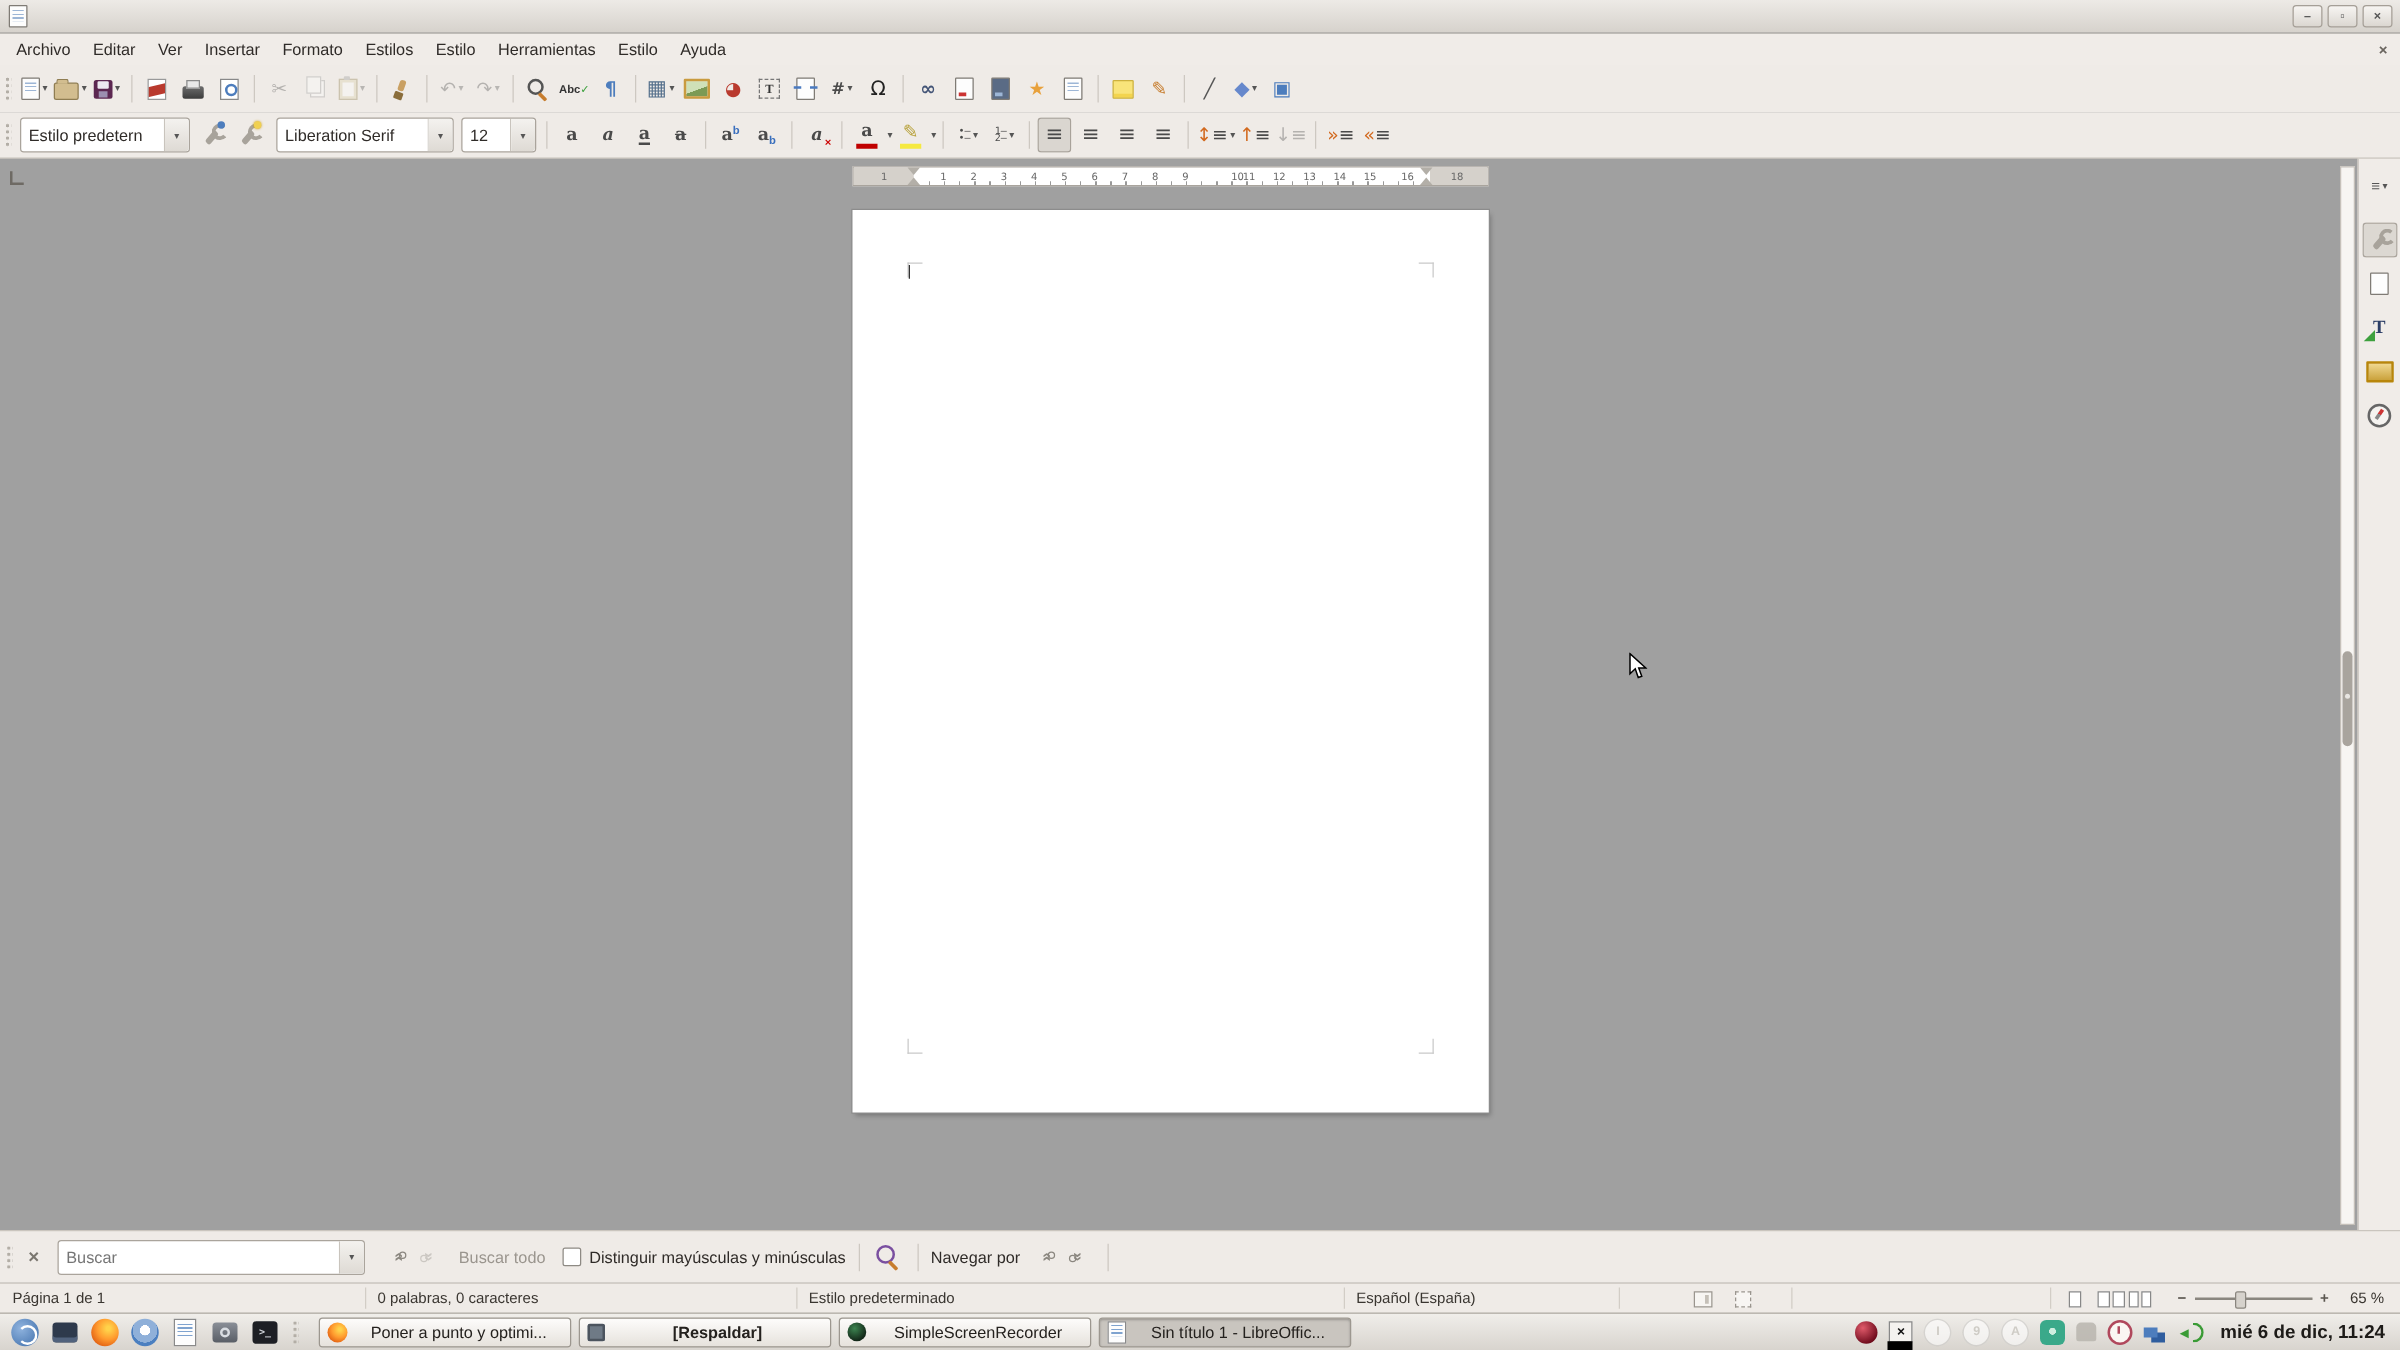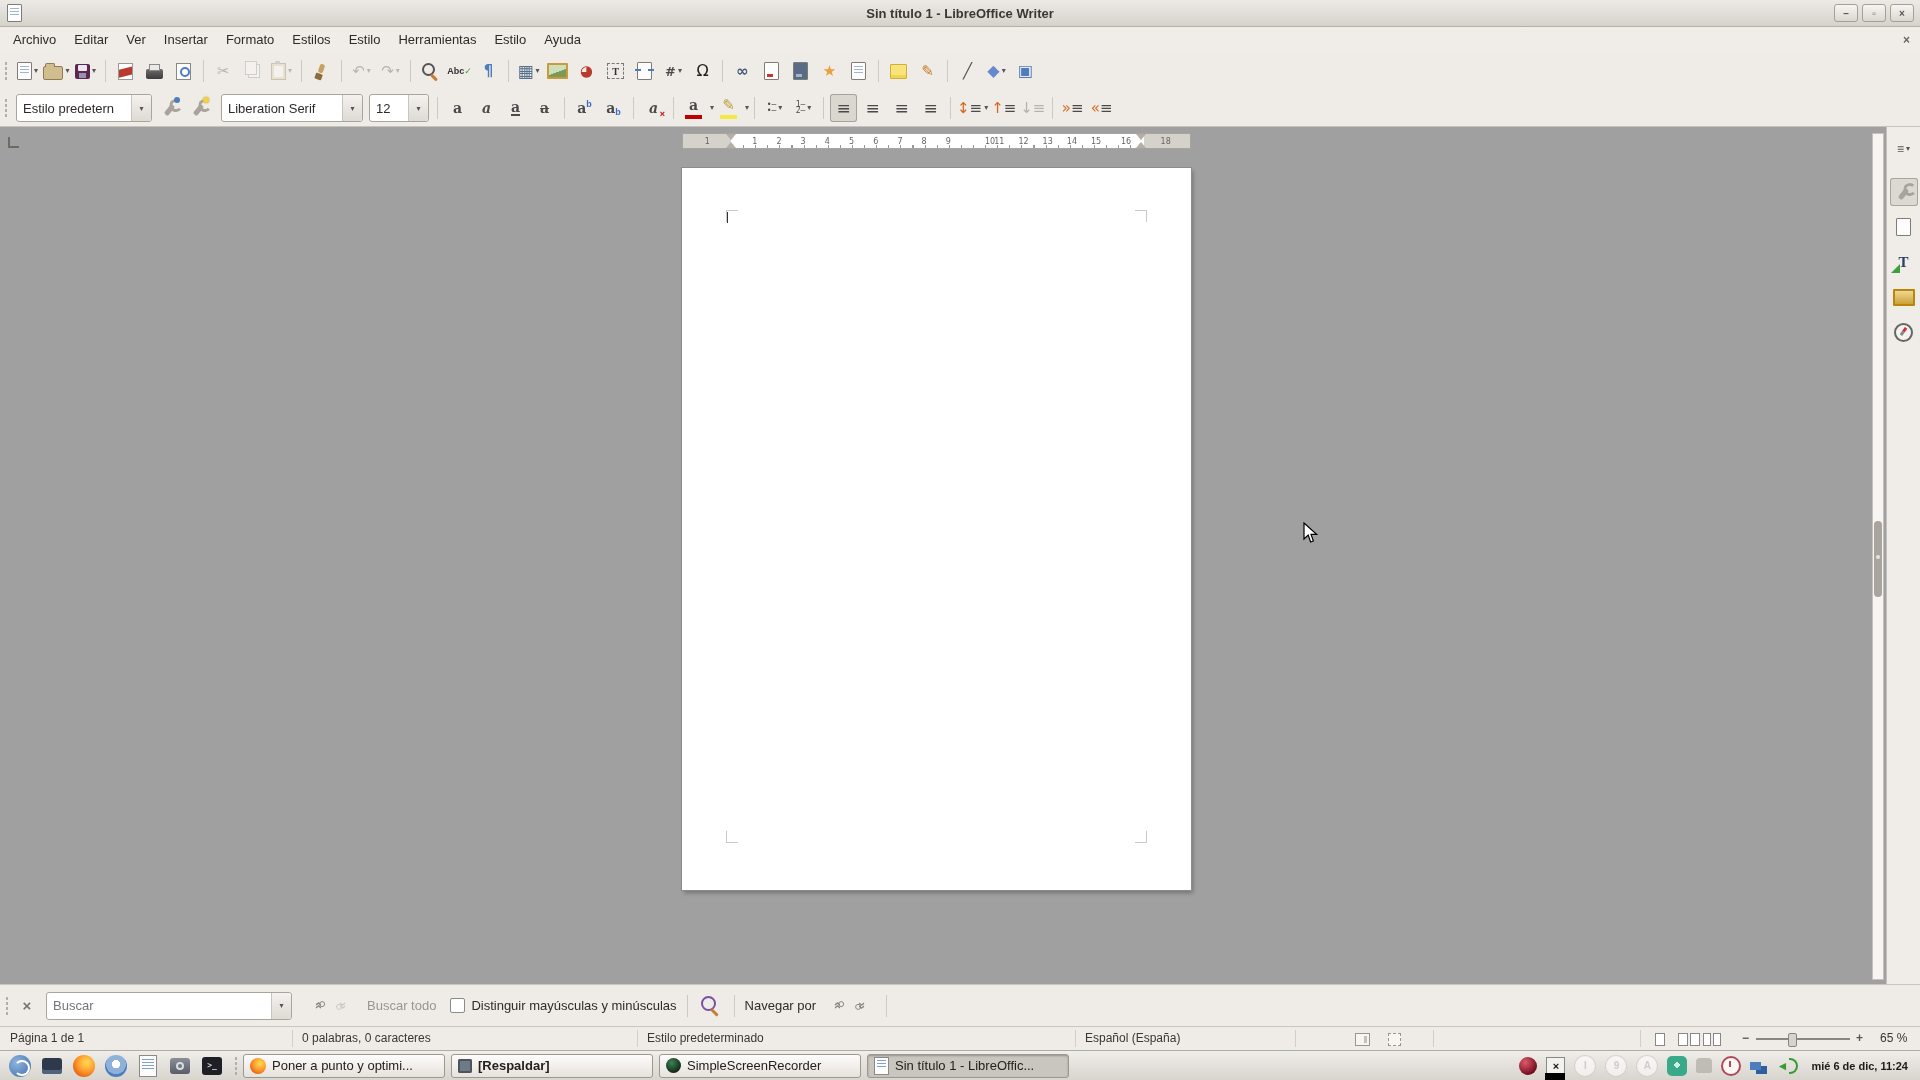--- a/index.html
+++ b/index.html
@@ -157,21 +157,21 @@
   .l-desktop{width:20px;height:16px;background:#2e3a4c;border-radius:3px;box-shadow:inset 0 -4px 0 #51627c;}
   .l-firefox{width:22px;height:22px;border-radius:50%;background:radial-gradient(circle at 62% 35%,#ffd24a 8%,#ff9a2e 45%,#e05e12 80%);}
   .l-chromium{width:22px;height:22px;border-radius:50%;background:radial-gradient(circle at 50% 42%,#fff 0 24%,#8fb0d9 25% 58%,#4b7fc0 59%);}
   .l-writer{width:16px;height:20px;background:#fdfdfd;border:1px solid #8a8a8a;position:relative;}
   .l-writer::after{content:"";position:absolute;top:3px;left:2px;right:2px;height:12px;
       background:repeating-linear-gradient(to bottom,#7fa3cf 0 1px,transparent 1px 3px);}
   .l-shot{width:20px;height:16px;background:linear-gradient(#8a8f97,#595e66);border-radius:3px;position:relative;}
   .l-shot::after{content:"";position:absolute;left:6px;top:4px;width:8px;height:8px;border:2px solid #d9dde2;border-radius:50%;box-sizing:border-box;}
   .l-term{width:20px;height:18px;background:#1d1f24;border-radius:3px;color:#cfd3d9;font:bold 8px "DejaVu Sans Mono",monospace;
       display:flex;align-items:center;justify-content:center;}
-  .winbtns{display:flex;margin-left:0;gap:6px;}
+  .winbtns{display:flex;margin-left:12px;gap:6px;text-align:center;}
   .taskwin{width:202px;height:24px;border:1px solid #9c978f;border-radius:3px;background:linear-gradient(#fdfcfb,#e6e2dc);
       display:flex;align-items:center;padding:0 6px;box-sizing:border-box;gap:6px;}
   .taskwin.active{background:#c9c5bf;box-shadow:inset 0 1px 2px rgba(0,0,0,.25);}
   .taskwin .lbl{white-space:nowrap;overflow:hidden;flex:1;font-size:13px;color:#24211e;}
   .taskwin.boldlbl .lbl{font-weight:bold;}
   .t-ffx{width:16px;height:16px;border-radius:50%;background:radial-gradient(circle at 62% 35%,#ffd24a 8%,#ff9a2e 45%,#e05e12 80%);flex:none;}
   .t-app{width:14px;height:14px;background:#6f7a86;border-radius:2px;box-shadow:inset 0 0 0 2px #4c545e;flex:none;}
   .t-rec{width:15px;height:15px;border-radius:50%;background:radial-gradient(circle at 38% 32%,#3c8450,#142a1a 70%);flex:none;}
   .t-wrt{width:13px;height:16px;background:#fdfdfd;border:1px solid #8a8a8a;position:relative;flex:none;}
   .t-wrt::after{content:"";position:absolute;top:2px;left:2px;right:2px;height:9px;
@@ -184,35 +184,34 @@
   .ghost{width:20px;height:20px;border-radius:50%;background:rgba(255,255,255,.6);border:1px solid rgba(120,115,108,.25);
       display:flex;align-items:center;justify-content:center;font-size:10px;font-weight:bold;color:#cfccc6;}
   .tr-green{width:20px;height:20px;border-radius:5px;background:radial-gradient(circle at 50% 45%,#cdeee0 0 18%,#3aa98a 19%);}
   .tr-gray{width:16px;height:15px;background:#b9b5ae;border-radius:4px 4px 2px 2px;opacity:.85;}
   .tr-alarm{width:16px;height:16px;border:2px solid #b0485c;border-radius:50%;background:#faf6f2;position:relative;box-sizing:content-box;}
   .tr-alarm::after{content:"";position:absolute;left:6px;top:3px;width:2px;height:6px;background:#b0485c;}
   .tr-net{width:11px;height:8px;background:#4d7dbd;box-shadow:6px 4px 0 #2f5d9e;margin-right:6px;}
   .tr-vol{display:flex;align-items:center;}
   .tr-vol .spk{color:#3a9b35;font-size:12px;}
   .tr-vol::after{content:"";width:7px;height:12px;border:2px solid #3a9b35;border-left:none;border-radius:0 9px 9px 0;margin-left:1px;}
-  #clock{font-size:11px;font-weight:600;color:#1d1b18;margin-left:4px;white-space:nowrap;}
+  #clock{font-size:15px;font-weight:600;color:#1d1b18;margin-left:4px;white-space:nowrap;}
   
   .fb-mag{width:11px;height:11px;border:2px solid #7a4fa0;border-radius:50%;position:relative;margin:0 4px 4px 0;}
   .fb-mag::after{content:"";position:absolute;bottom:-5px;right:-5px;width:9px;height:3px;background:#c77d2e;transform:rotate(45deg);border-radius:1px;}
 </style>
 </head>
 <body>
 
 <div id="screen">
 
   <div id="titlebar">
     <span class="launch" style="margin-left:2px">
         <span class="ic-page lines"></span>
       </span>
-    <span class="apptitle">Sin título 1 - LibreOffice Writer</span>
     <span id="winctrls">
       <span class="winbtn">–</span>
       <span class="winbtn">▫</span>
       <span class="winbtn">×</span>
     </span>
   </div>
 
   <div id="menubar">
     <span class="menu-item">Archivo</span>
     <span class="menu-item">Editar</span>

